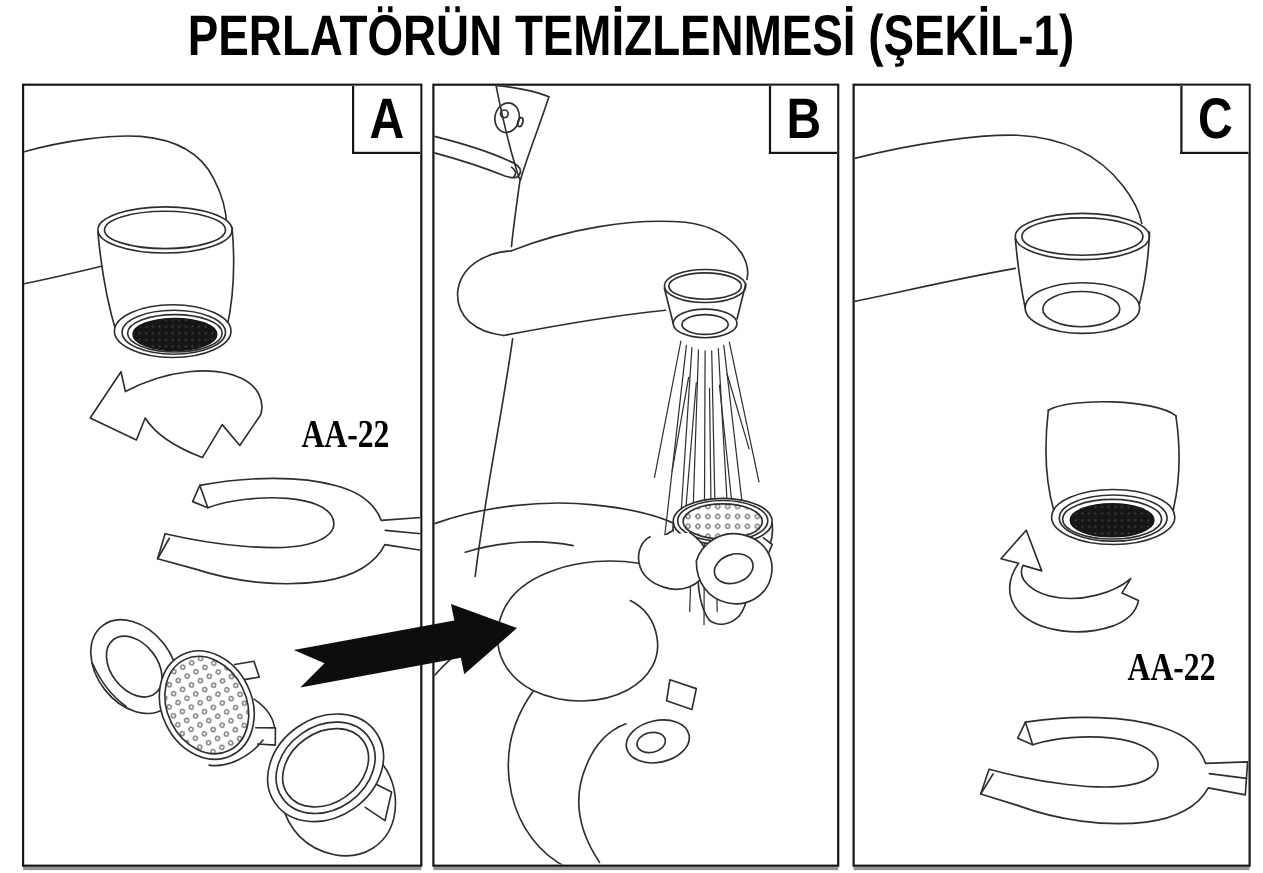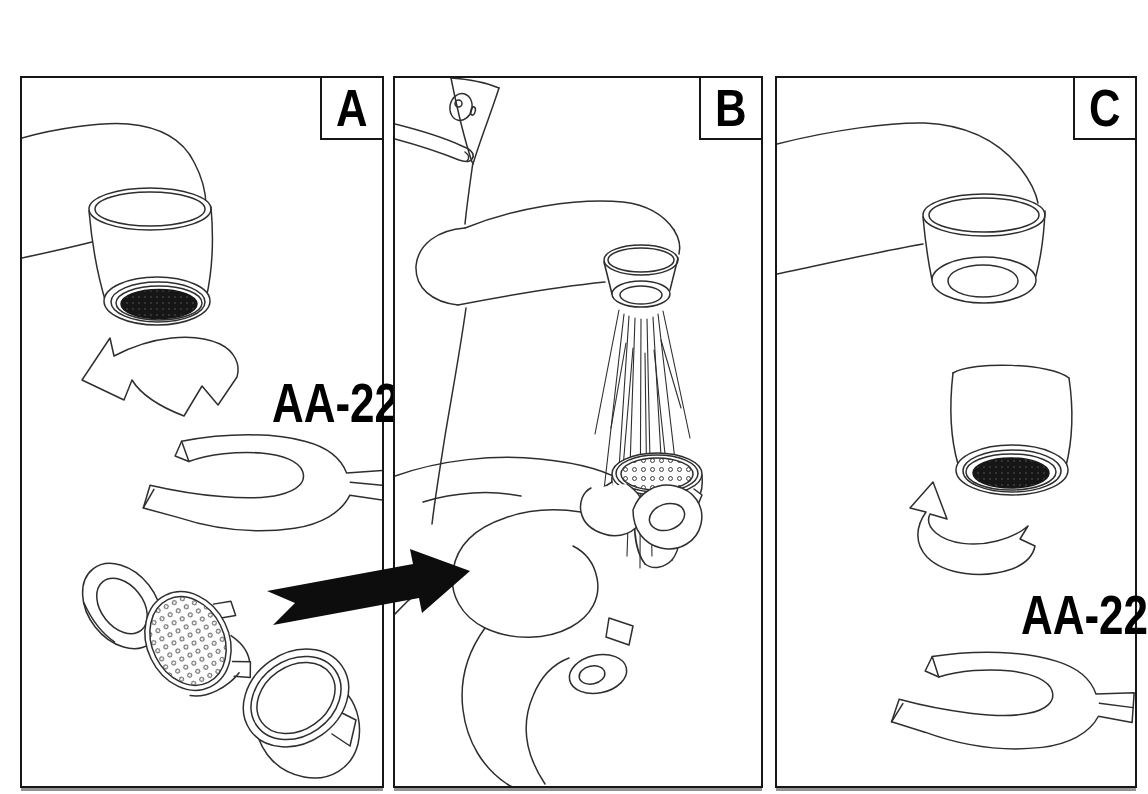--- a/index.html
+++ b/index.html
@@ -13,21 +13,21 @@
   .panel{position:absolute;top:76px;height:712px;background:#fff;border:2px solid #161616;
          box-sizing:border-box;box-shadow:0 4px 0 -1px #939393;z-index:1;}
   .panel-a{left:20px;width:364px;}
   .panel-b{left:393px;width:370px;}
   .panel-c{left:775px;width:362px;}
   .art{position:absolute;left:0;top:0;width:100%;height:100%;display:block;}
   .corner{position:absolute;top:0;right:0;width:60px;height:60px;
           border-left:2px solid #161616;border-bottom:2px solid #161616;
           display:flex;align-items:center;justify-content:center;background:#fff;
           font-size:52px;font-weight:bold;line-height:1;}
-  .tool-label{position:absolute;font-weight:bold;font-size:55px;line-height:1;white-space:nowrap;}
+  .tool-label{position:absolute;font-weight:bold;font-size:36px;line-height:1;white-space:nowrap;font-family:Liberation Serif, serif;}
   .tool-label-a{left:234px;top:298px;width:116px;text-align:center;}
   .tool-label-c{left:228px;top:510px;width:120px;text-align:center;}
   .overlay-arrow{position:absolute;left:240px;top:535px;width:236px;height:106px;z-index:3;pointer-events:none;}
 </style>
 </head>
 <body>
 
 <div class="sheet">
 
   
@@ -46,20 +46,23 @@
                  C198,76 178,88 152,93 C114,100 72,97 34,86 L0,78 L6,55
                  C52,64 108,68 136,60 C154,55 162,46 158,36 C154,26 138,20 116,19
                  C92,18 64,22 44,30 Z" fill="#ffffff"></path>
         <path d="M36,10 L30,25 L44,30"></path>
         <path d="M0,78 L10,59"></path>
         <path d="M206,45 L240,47"></path>
       </g>
     </defs>
   </svg>
 
+  <div class="title-wrap">
+    <h1><span class="cond">PERLATÖRÜN TEMİZLENMESİ (ŞEKİL-1)</span></h1>
+  </div>
 
   
   <section class="panel panel-a">
     <svg class="art" viewBox="0 0 360 708">
       <g stroke="#2e2e2e" stroke-width="1.5" fill="none" stroke-linejoin="round" stroke-linecap="round">
 
         <g>
           <path d="M0,60 C35,50 80,44 106,46 C140,49 161,62 172,84 C180,99 184,114 184,128"></path>
           <path d="M0,180 C28,174 50,169 70,164"></path>
           <ellipse cx="128" cy="131" rx="61" ry="21" fill="#ffffff"></ellipse>

